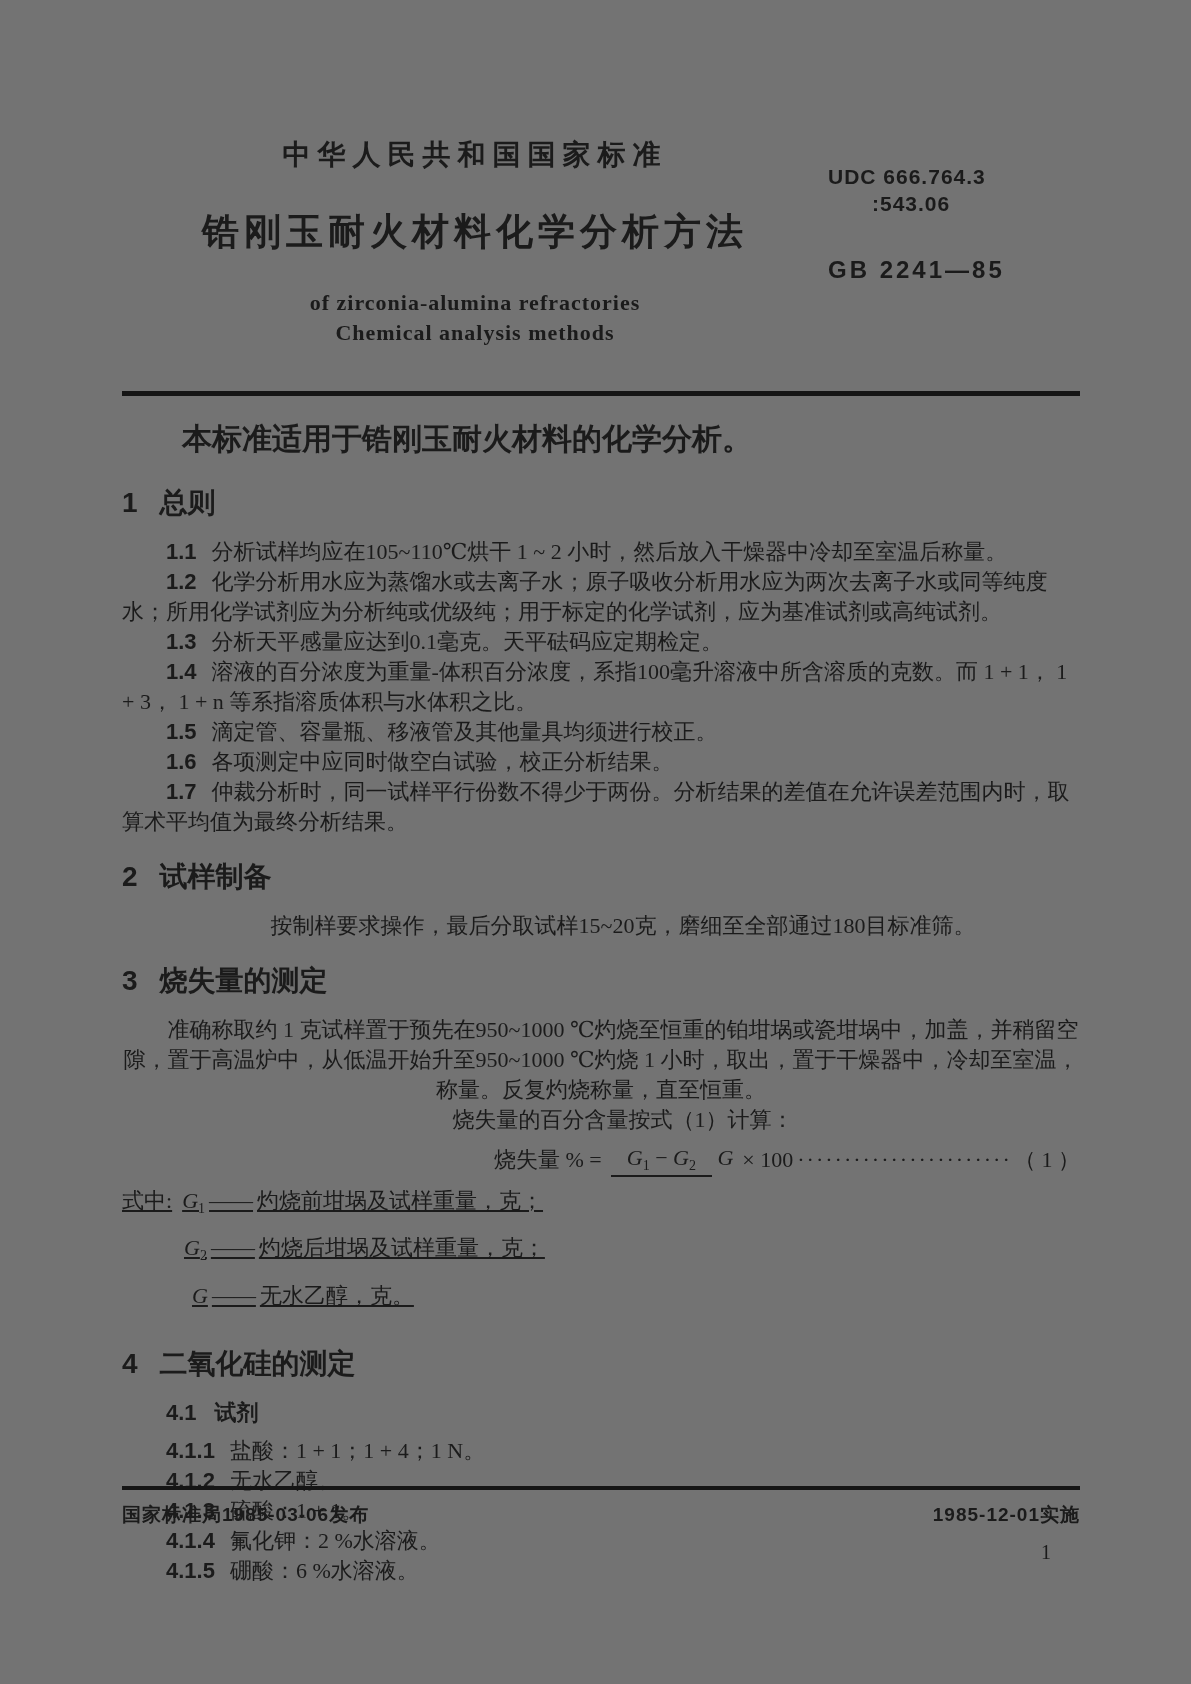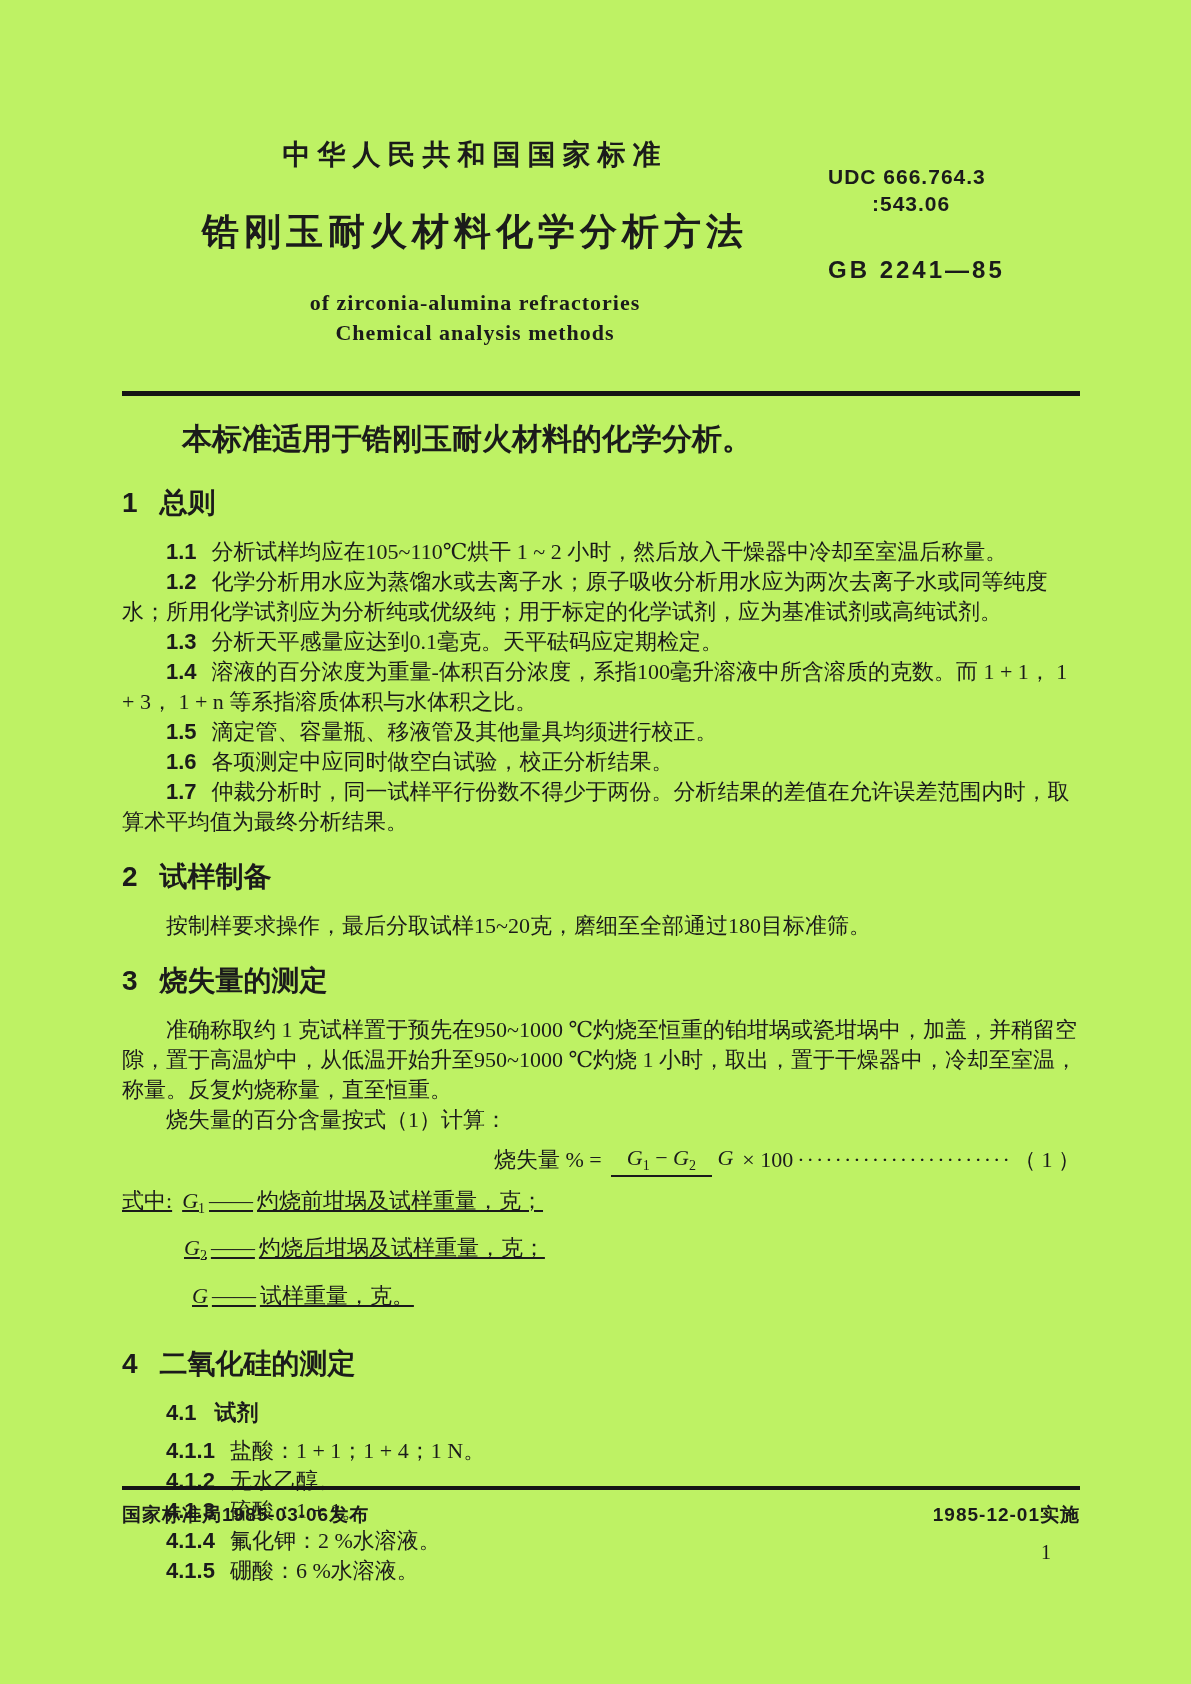--- a/index.html
+++ b/index.html
@@ -1,20 +1,20 @@
 <!DOCTYPE html>
 <html><head>
 <meta charset="utf-8">
 <style>
   html,body { margin:0; padding:0; background:#e8e8e6; }
   .page {
     position:relative;
     width:1191px; height:1684px;
     margin:0 auto;
-    background:#bef264;
+    background:#737373;
     color:#1b1b1b;
     font-family:"Liberation Serif","DejaVu Serif",serif;
     overflow:hidden;
   }
   .content { position:absolute; left:122px; top:0; width:958px; }
 
   
   .hdr { display:flex; margin-top:136px; }
   .hdr-left { width:706px; text-align:center; }
   .hdr-right { flex:1; padding-top:27px; }
@@ -56,21 +56,21 @@
     font-family:"Liberation Sans","DejaVu Sans",sans-serif;
     font-weight:bold; font-size:28px;
   }
   .sec-head .sec-no { margin-right:22px; }
 
   .item { font-size:22px; line-height:30px; text-indent:2em; margin:0; }
   .item .inum {
     font-family:"Liberation Sans","DejaVu Sans",sans-serif;
     font-weight:bold; margin-right:15px;
   }
-  .para { font-size:22px; line-height:30px; text-indent:2em; margin:0; }
+  .para { font-size:22px; line-height:30px; text-indent:2em; margin:0;text-align:center; }
 
   .sub-head {
     margin:14px 0 8px 0; text-indent:2em;
     font-family:"Liberation Sans","DejaVu Sans",sans-serif;
     font-weight:bold; font-size:22px;
   }
   .sub-head .sec-no { margin-right:18px; }
 
   
   .formula-row {
@@ -165,21 +165,21 @@
     </div>
 
     <div class="where">
       <div class="where-line">
         <span class="where-label">式中:</span><span class="fvar">G</span><sub class="fsub">1</sub><span class="wdash">——</span><span>灼烧前坩埚及试样重量，克；</span>
       </div>
       <div class="where-line where-indent">
         <span class="fvar">G</span><sub class="fsub">2</sub><span class="wdash">——</span><span>灼烧后坩埚及试样重量，克；</span>
       </div>
       <div class="where-line where-indent-g">
-        <span class="fvar">G</span><span class="wdash">——</span><span>试样重量，克。</span>
+        <span class="fvar">G</span><span class="wdash">——</span><span>无水乙醇，克。</span>
       </div>
     </div>
 
     <div class="sec-head" style="margin-top:30px;">
       <span class="sec-no">4</span><span>二氧化硅的测定</span>
     </div>
     <div class="sub-head">
       <span class="sec-no">4.1</span><span>试剂</span>
     </div>
     <p class="item"><span class="inum">4.1.1</span><span>盐酸：1 + 1；1 + 4；1 N。</span></p>

